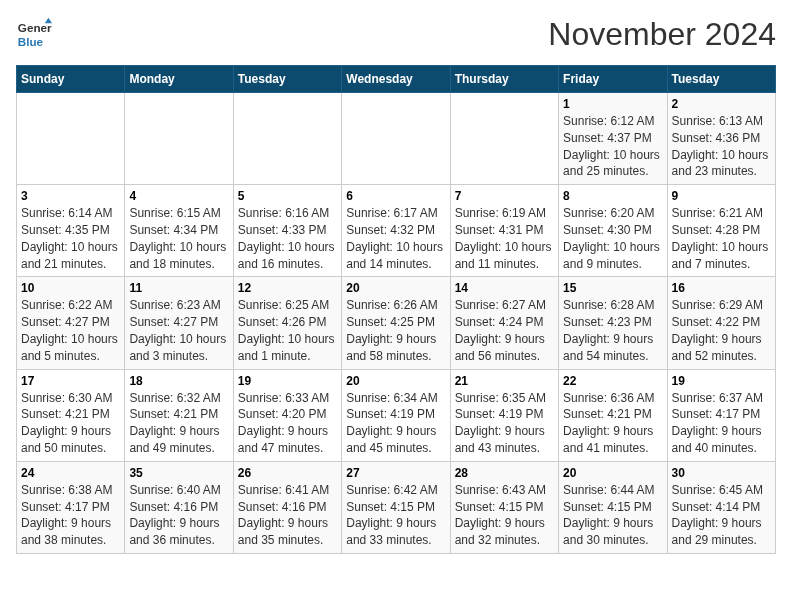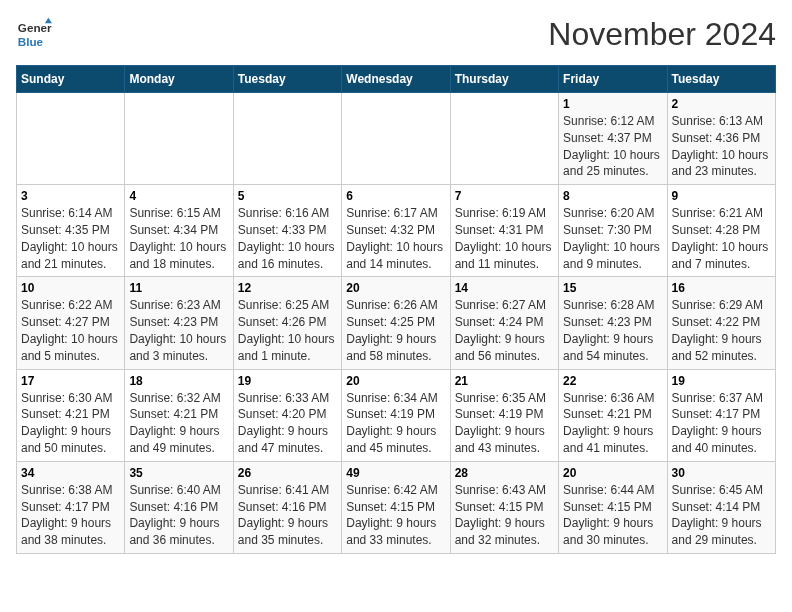--- a/index.html
+++ b/index.html
@@ -151,41 +151,41 @@
         </td>
         <td>
           <div class="day-number">7</div>
           <div class="day-info">Sunrise: 6:19 AM
 Sunset: 4:31 PM
 Daylight: 10 hours and 11 minutes.</div>
         </td>
         <td>
           <div class="day-number">8</div>
           <div class="day-info">Sunrise: 6:20 AM
-Sunset: 7:30 PM
+Sunset: 4:30 PM
 Daylight: 10 hours and 9 minutes.</div>
         </td>
         <td>
           <div class="day-number">9</div>
           <div class="day-info">Sunrise: 6:21 AM
 Sunset: 4:28 PM
 Daylight: 10 hours and 7 minutes.</div>
         </td>
       </tr>
       <tr>
         <td>
           <div class="day-number">10</div>
           <div class="day-info">Sunrise: 6:22 AM
 Sunset: 4:27 PM
 Daylight: 10 hours and 5 minutes.</div>
         </td>
         <td>
           <div class="day-number">11</div>
           <div class="day-info">Sunrise: 6:23 AM
-Sunset: 4:23 PM
+Sunset: 4:27 PM
 Daylight: 10 hours and 3 minutes.</div>
         </td>
         <td>
           <div class="day-number">12</div>
           <div class="day-info">Sunrise: 6:25 AM
 Sunset: 4:26 PM
 Daylight: 10 hours and 1 minute.</div>
         </td>
         <td>
           <div class="day-number">20</div>
@@ -251,39 +251,39 @@
         </td>
         <td>
           <div class="day-number">19</div>
           <div class="day-info">Sunrise: 6:37 AM
 Sunset: 4:17 PM
 Daylight: 9 hours and 40 minutes.</div>
         </td>
       </tr>
       <tr>
         <td>
-          <div class="day-number">34</div>
+          <div class="day-number">24</div>
           <div class="day-info">Sunrise: 6:38 AM
 Sunset: 4:17 PM
 Daylight: 9 hours and 38 minutes.</div>
         </td>
         <td>
           <div class="day-number">35</div>
           <div class="day-info">Sunrise: 6:40 AM
 Sunset: 4:16 PM
 Daylight: 9 hours and 36 minutes.</div>
         </td>
         <td>
           <div class="day-number">26</div>
           <div class="day-info">Sunrise: 6:41 AM
 Sunset: 4:16 PM
 Daylight: 9 hours and 35 minutes.</div>
         </td>
         <td>
-          <div class="day-number">49</div>
+          <div class="day-number">27</div>
           <div class="day-info">Sunrise: 6:42 AM
 Sunset: 4:15 PM
 Daylight: 9 hours and 33 minutes.</div>
         </td>
         <td>
           <div class="day-number">28</div>
           <div class="day-info">Sunrise: 6:43 AM
 Sunset: 4:15 PM
 Daylight: 9 hours and 32 minutes.</div>
         </td>

